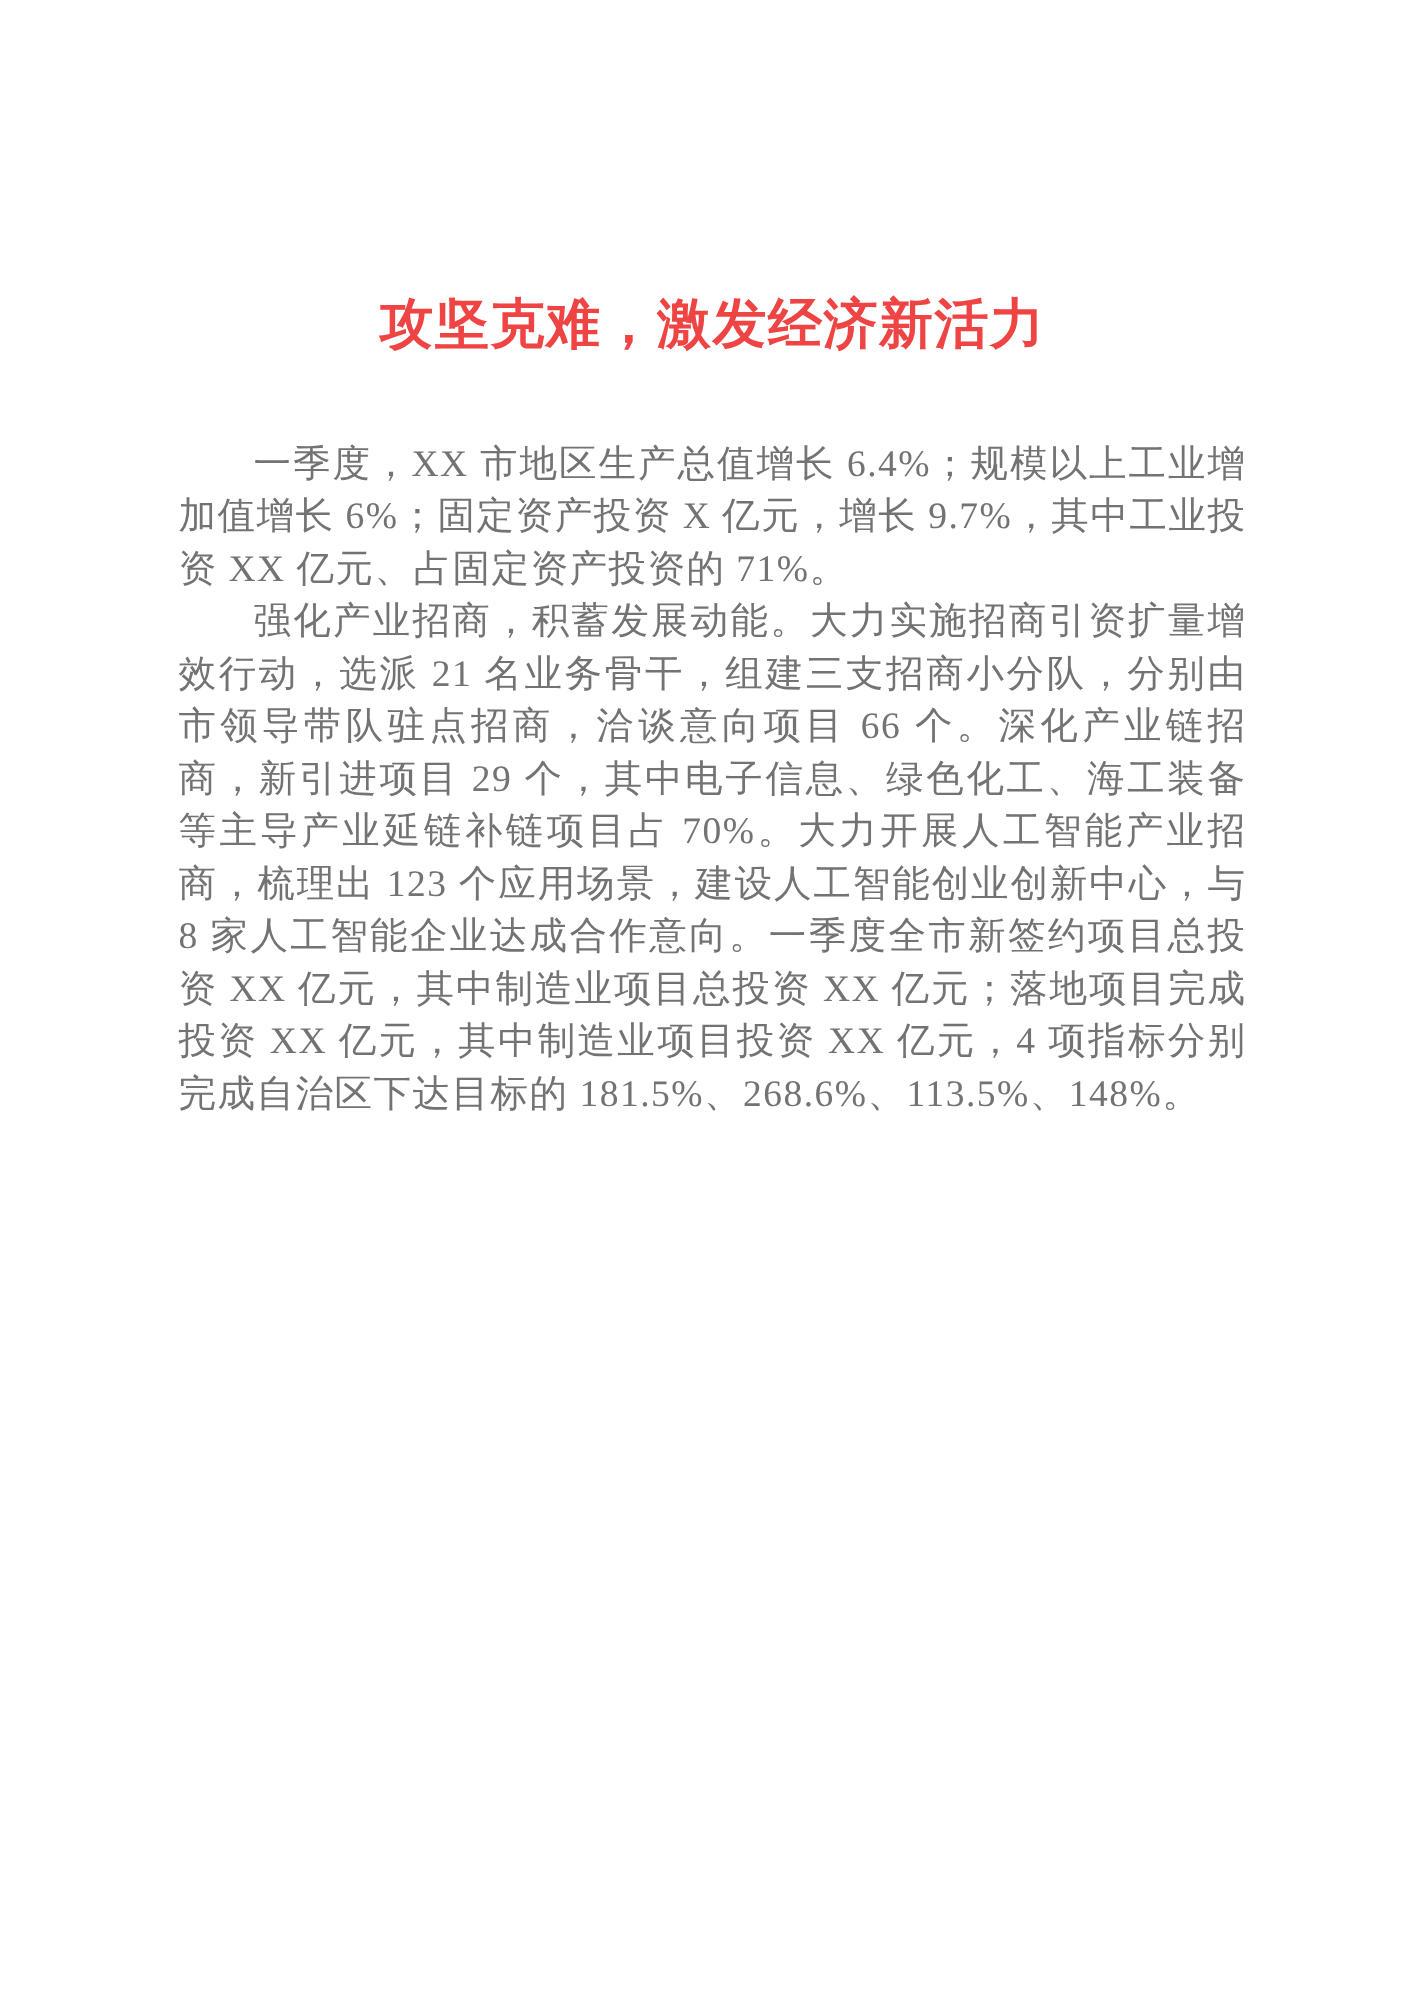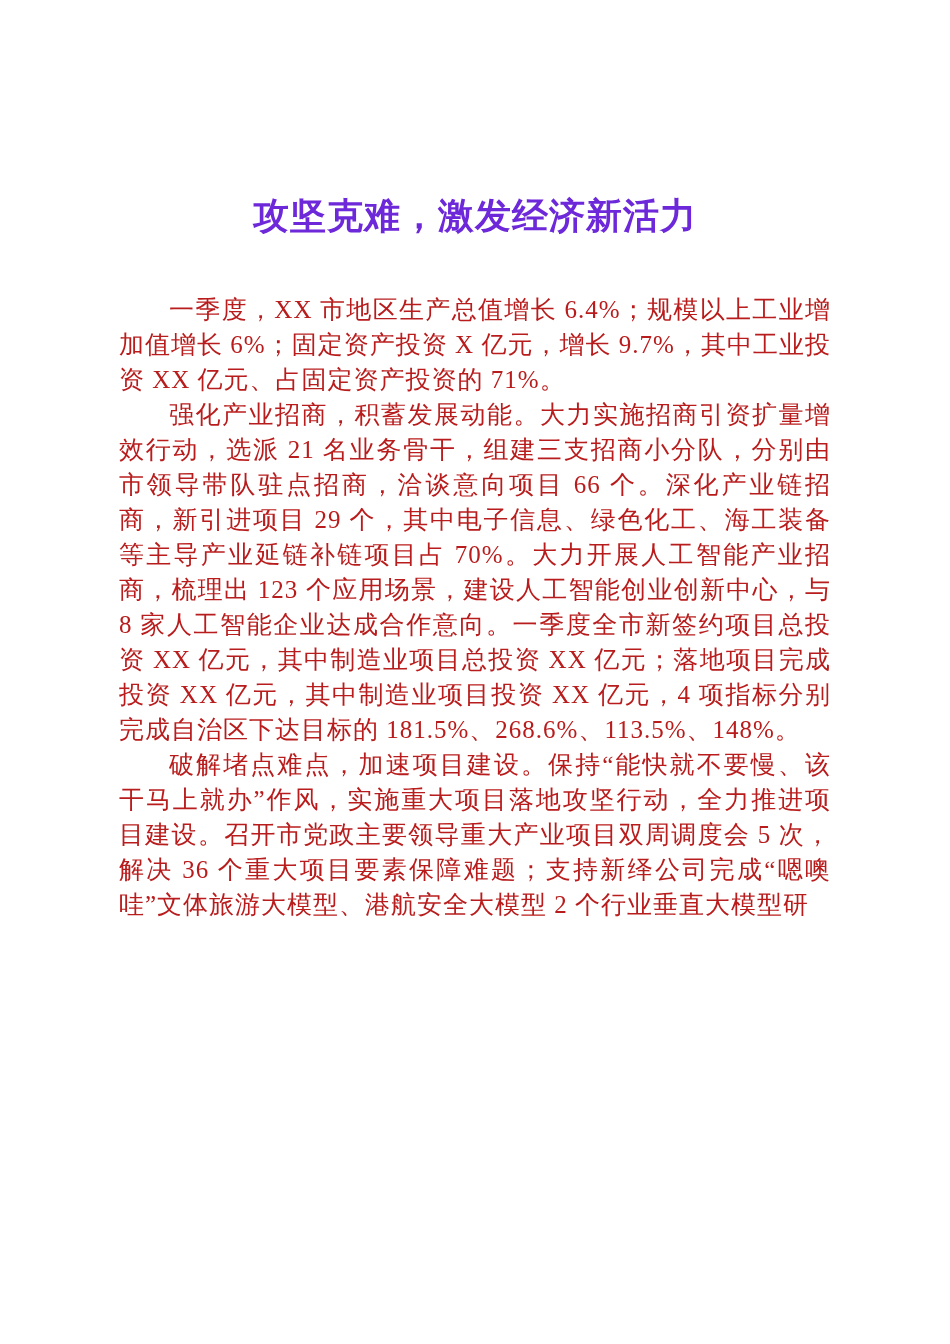--- a/index.html
+++ b/index.html
@@ -22,37 +22,36 @@
     color: #000000;
   }
   .doc-title {
     font-family: "Liberation Serif", "DejaVu Serif", serif;
     font-weight: 700;
     font-size: 36px;
     line-height: 48px;
     text-align: center;
     letter-spacing: 1px;
     margin: 0 0 52px 0;
-    color: #6d28d9;
+    color: #ef4444;
   }
   .doc-body p {
     font-family: "Liberation Serif", "DejaVu Serif", serif;
     font-size: 25px;
     line-height: 35px;
     letter-spacing: 1px;
     text-align: justify;
     text-indent: 2em;
     margin: 0;
-    color: #b91c1c;
+    color: #737373;
     word-break: break-all;
   }
 </style>
 </head>
 <body>
 
 <div class="page">
   <h1 class="doc-title">攻坚克难，激发经济新活力</h1>
   <div class="doc-body">
     <p>一季度，XX 市地区生产总值增长 6.4%；规模以上工业增加值增长 6%；固定资产投资 X 亿元，增长 9.7%，其中工业投资 XX 亿元、占固定资产投资的 71%。</p>
     <p>强化产业招商，积蓄发展动能。大力实施招商引资扩量增效行动，选派 21 名业务骨干，组建三支招商小分队，分别由市领导带队驻点招商，洽谈意向项目 66 个。深化产业链招商，新引进项目 29 个，其中电子信息、绿色化工、海工装备等主导产业延链补链项目占 70%。大力开展人工智能产业招商，梳理出 123 个应用场景，建设人工智能创业创新中心，与 8 家人工智能企业达成合作意向。一季度全市新签约项目总投资 XX 亿元，其中制造业项目总投资 XX 亿元；落地项目完成投资 XX 亿元，其中制造业项目投资 XX 亿元，4 项指标分别完成自治区下达目标的 181.5%、268.6%、113.5%、148%。</p>
-    <p>破解堵点难点，加速项目建设。保持“能快就不要慢、该干马上就办”作风，实施重大项目落地攻坚行动，全力推进项目建设。召开市党政主要领导重大产业项目双周调度会 5 次，解决 36 个重大项目要素保障难题；支持新绎公司完成“嗯噢哇”文体旅游大模型、港航安全大模型 2 个行业垂直大模型研</p>
   </div>
 </div>
 
 </body></html>

